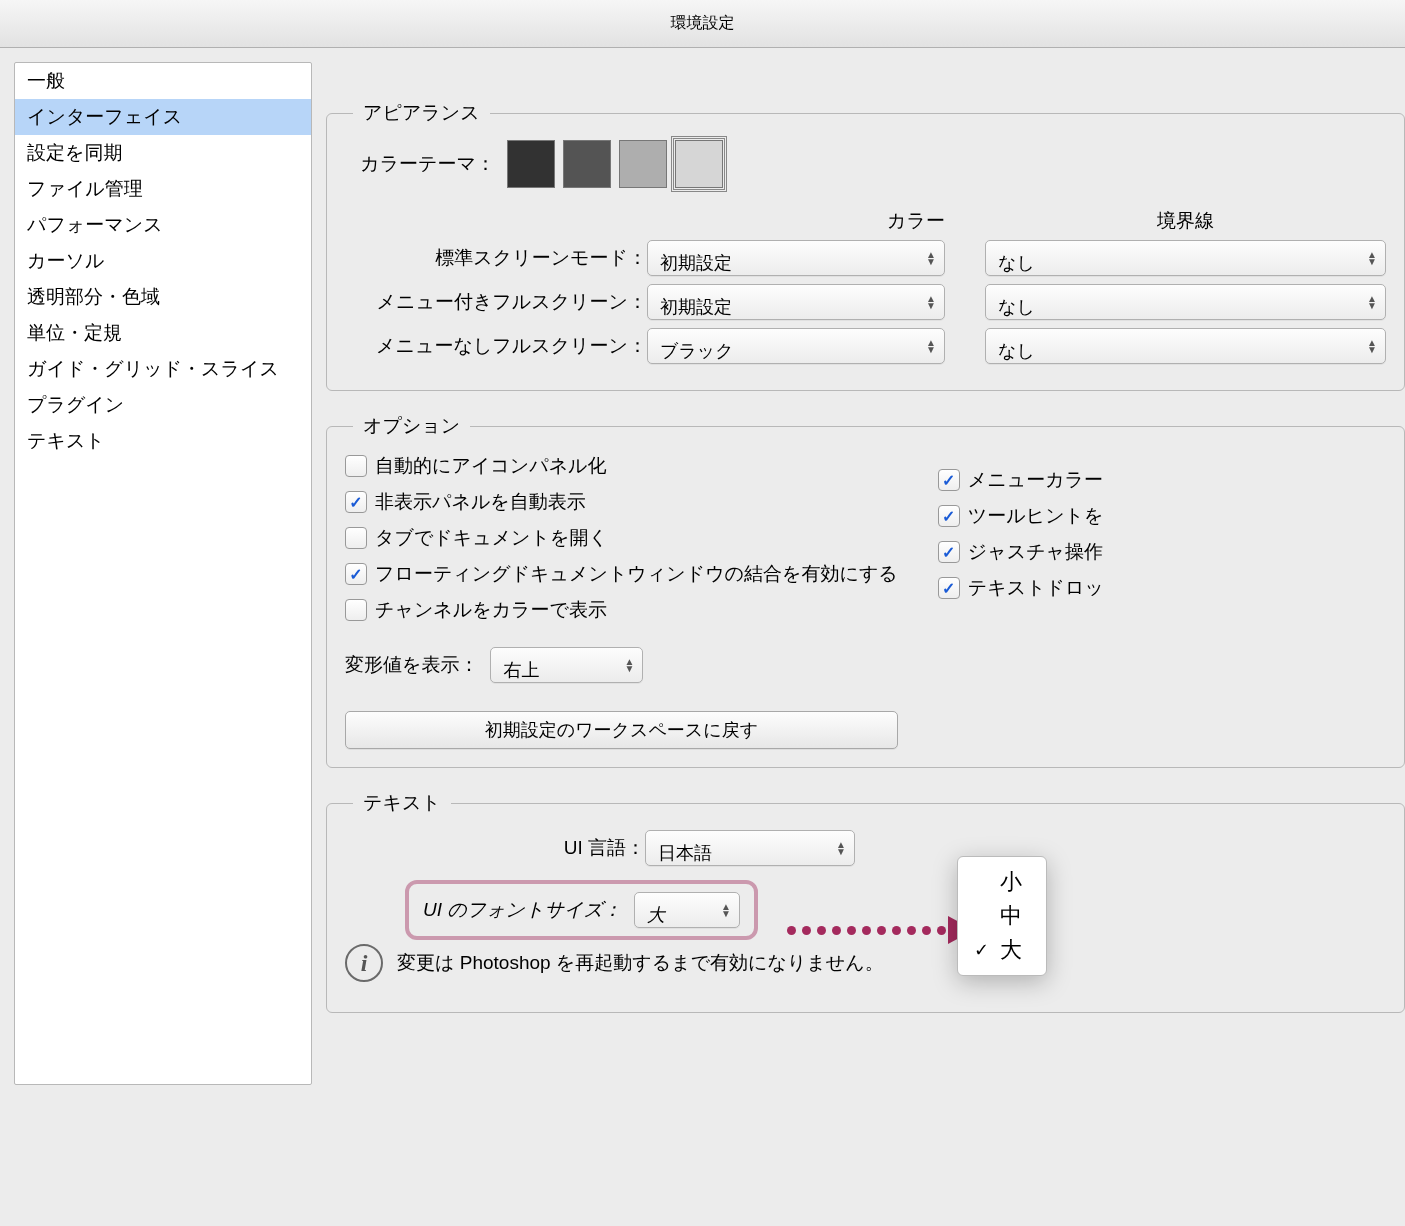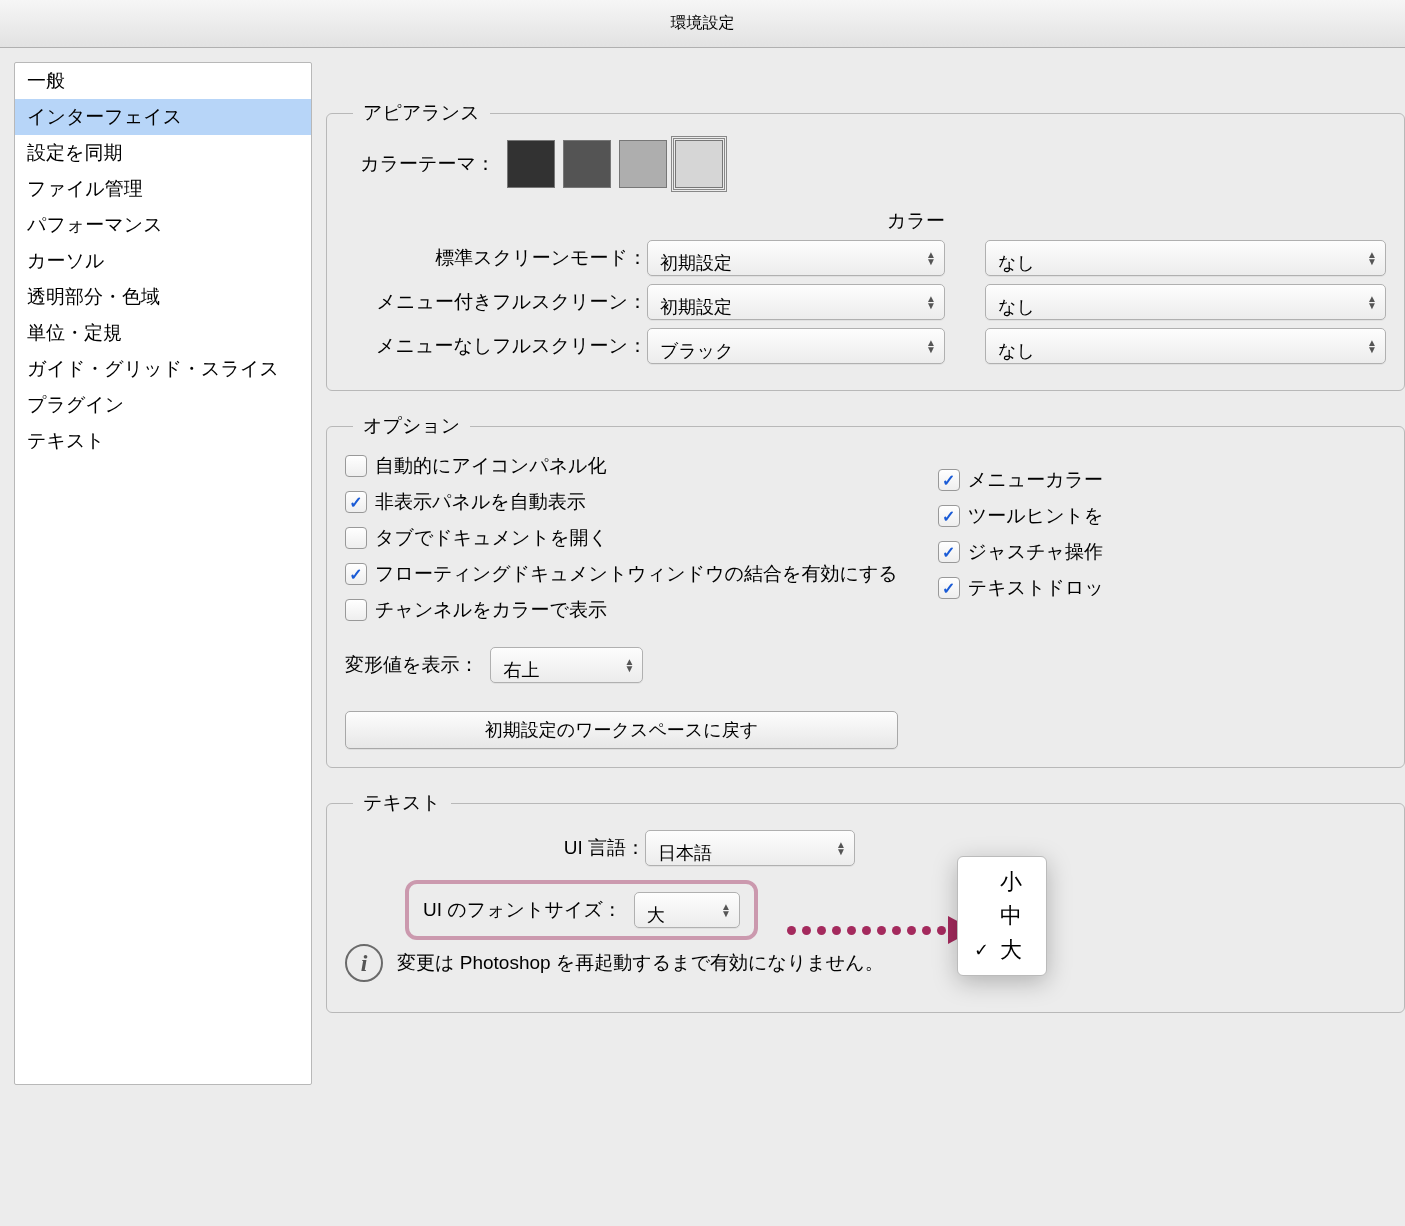--- a/index.html
+++ b/index.html
@@ -172,20 +172,21 @@
     }
     .text-row .label-right { width: 300px; }
     .highlight-box {
       border: 4px solid #cb99ae;
       border-radius: 12px;
       padding: 8px 14px;
       display: inline-flex;
       align-items: center;
       gap: 12px;
       margin-left: 60px;
+      font-style: italic;
     }
     .info-row {
       display: flex;
       align-items: center;
       gap: 14px;
       font-size: 19px;
       margin-top: 4px;
     }
     .info-icon {
       width: 38px;
@@ -267,20 +268,21 @@
           <div class="swatches">
             <div class="swatch" style="background:#323232"></div>
             <div class="swatch" style="background:#545454"></div>
             <div class="swatch" style="background:#aeaeae"></div>
             <div class="swatch selected" style="background:#d6d6d6"></div>
           </div>
         </div>
 
         <div class="grid-header">
           <span class="gh-color">カラー</span>
+          <span class="gh-border">境界線</span>
         </div>
 
         <div class="screen-row">
           <span class="label-right">標準スクリーンモード：</span>
           <div class="select">
             <span>初期設定</span>
             <span class="chev">▲<br>▼</span>
           </div>
           <span></span>
           <div class="select">

